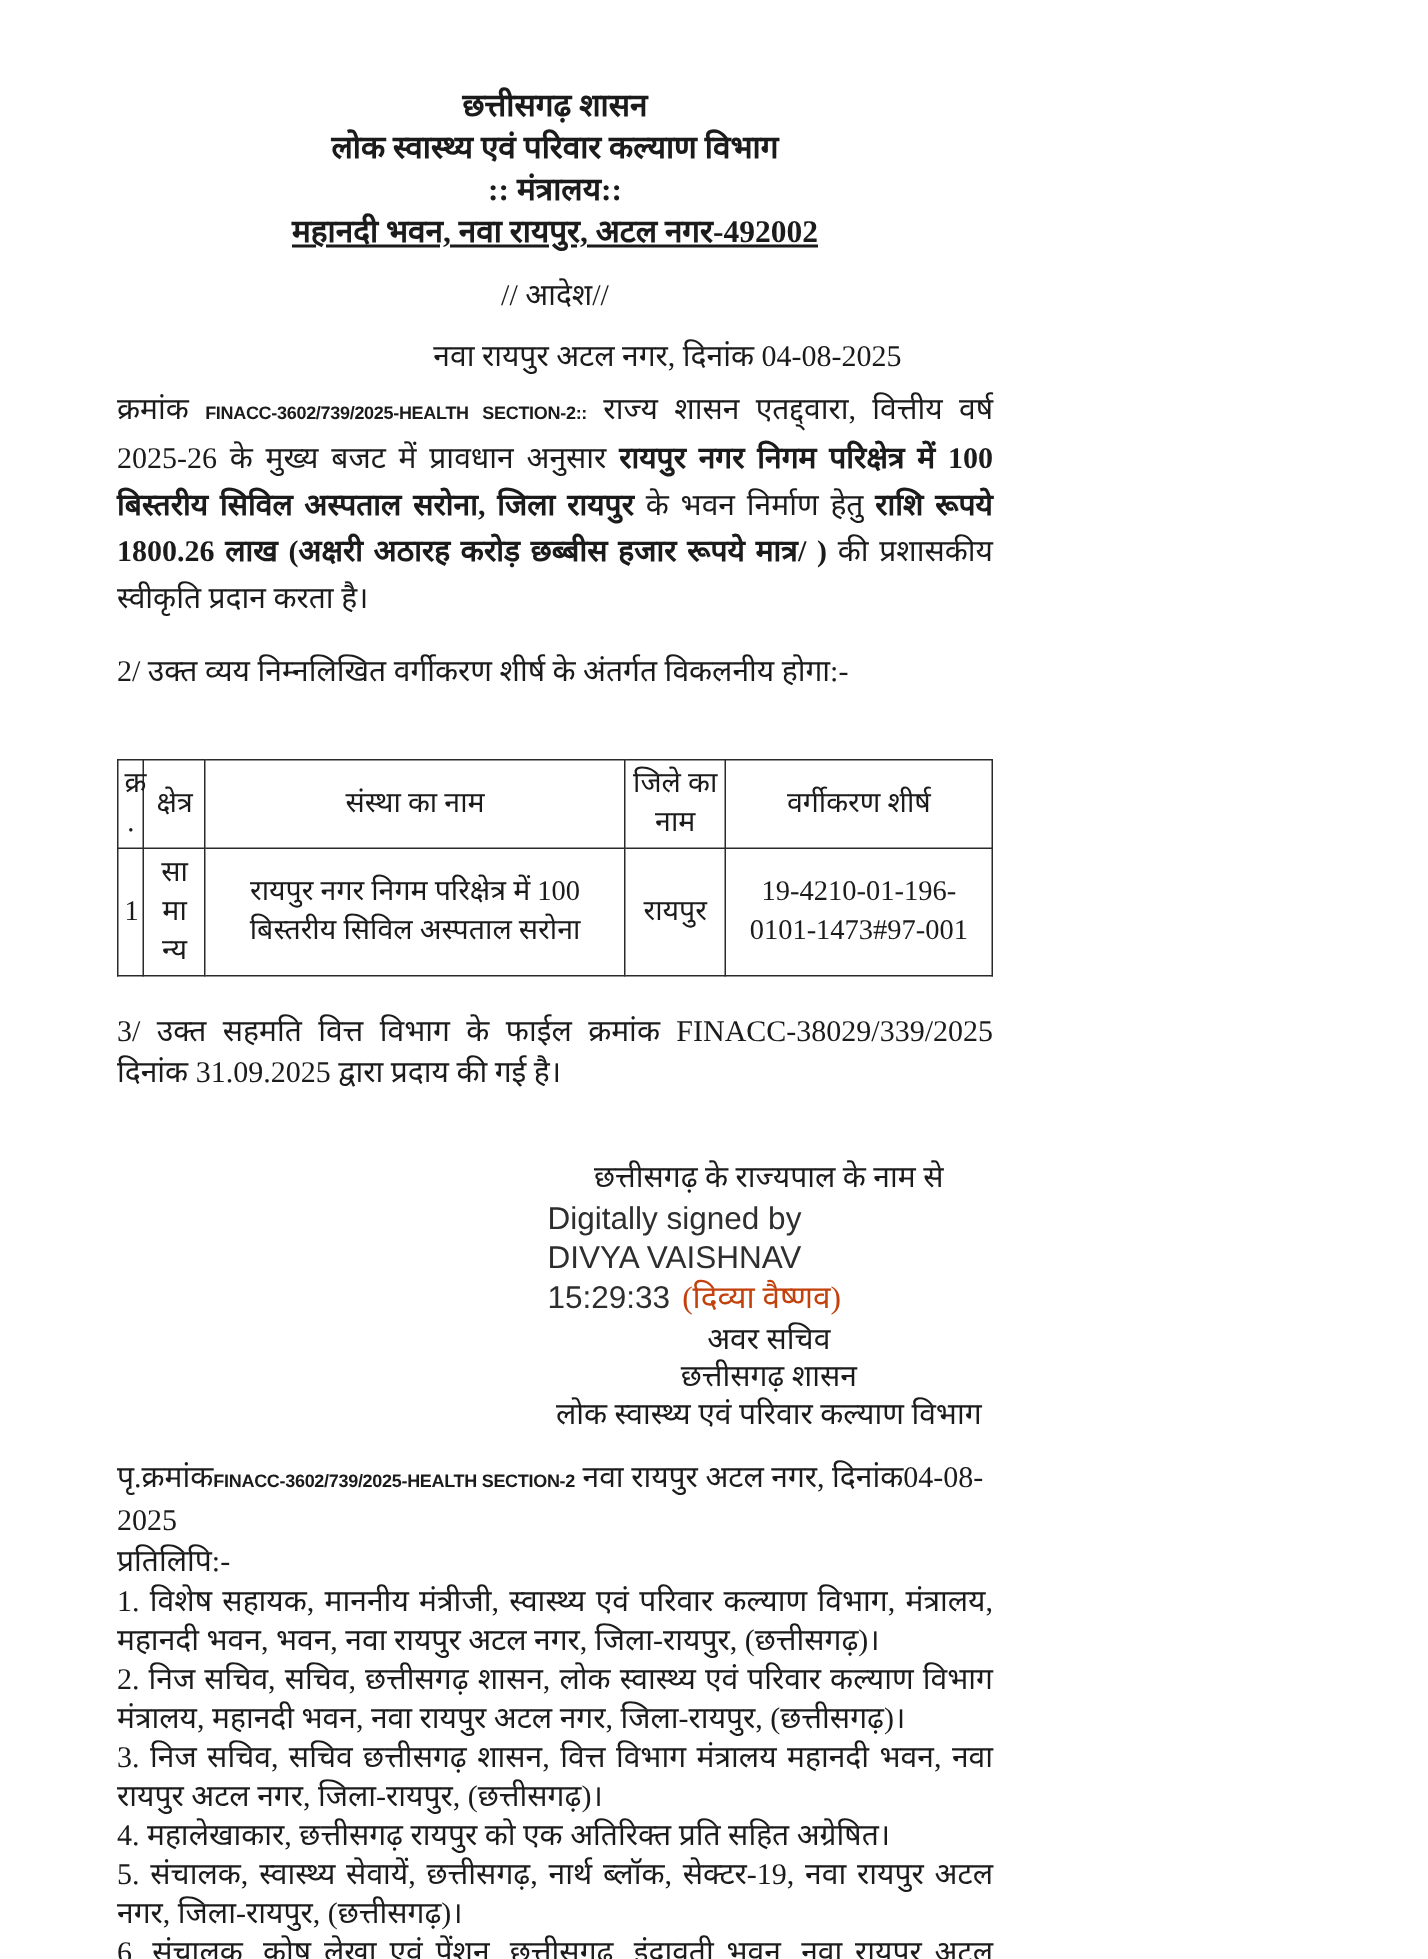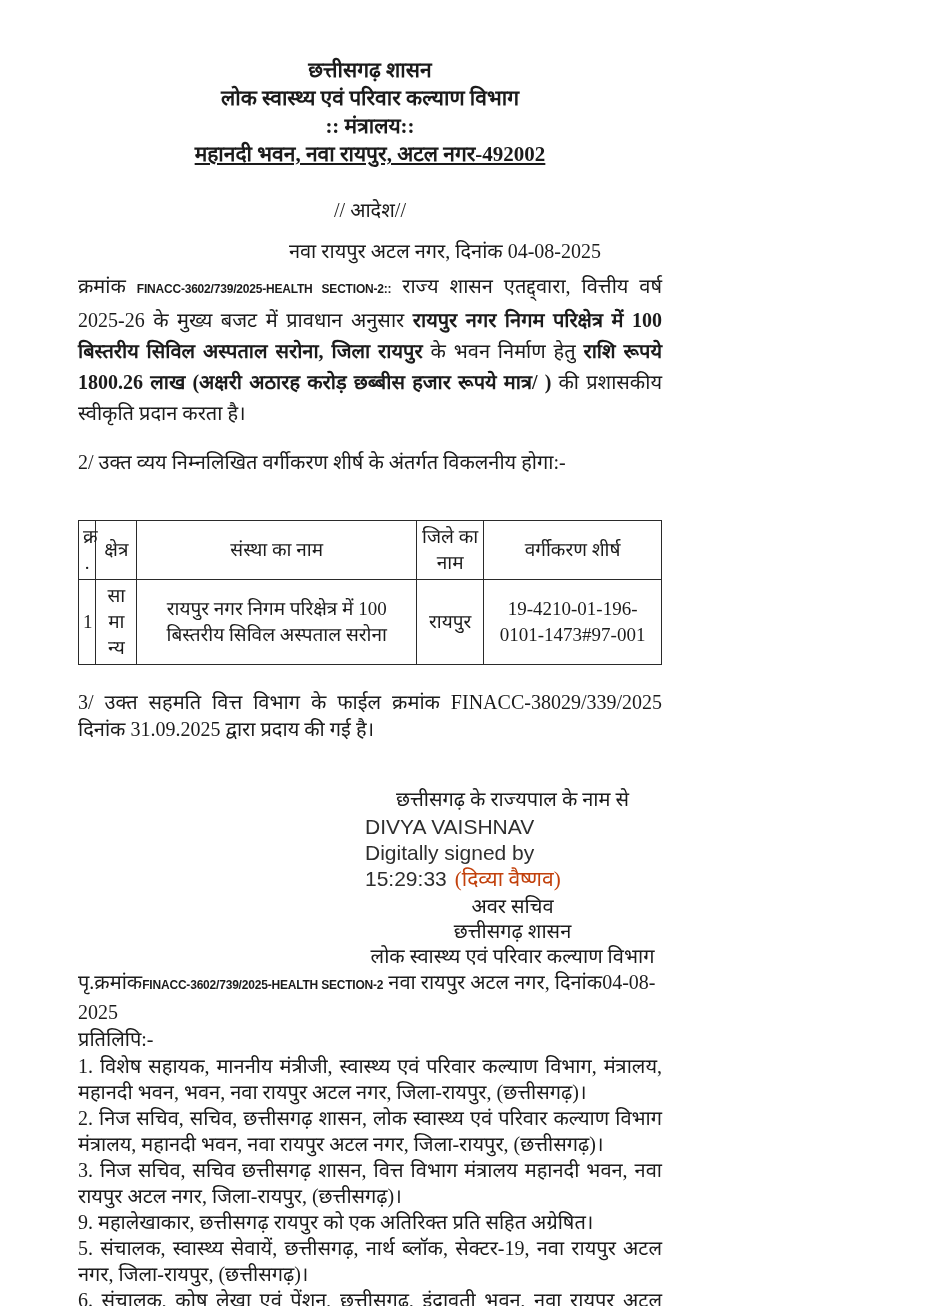--- a/index.html
+++ b/index.html
@@ -11,21 +11,21 @@
     color: #1b1b1b;
     font-family: "Liberation Serif", "DejaVu Serif", serif;
     font-size: 20px;
     overflow: hidden;
     box-sizing: border-box;
     padding: 56px 107px 0 78px;
   }
   
   .doc-header { text-align: center; font-weight: bold; font-size: 21px; line-height: 28px; }
   .doc-header .underlined { text-decoration: underline; }
-  .order-title { text-align: center; margin-top: 29px; line-height: 27px; }
+  .order-title { text-align: center; margin-top: 16px; line-height: 27px; }
   .date-line { text-align: right; padding-right: 61px; margin-top: 14px; line-height: 27px; }
   
   .para { text-align: justify; line-height: 31px; margin-top: 6px; }
   .bold-devanagari { font-weight: bold; }
   .bold-sans {
     font-family: "Liberation Sans", "DejaVu Sans", sans-serif;
     font-weight: bold;
     font-size: 12px;
     letter-spacing: -0.2px;
   }
@@ -50,21 +50,21 @@
   table.class-table th { height: 34px; }
   table.class-table td { height: 62px; }
   .col-sno { width: 3%; }
   .col-kshetra { width: 7%; }
   .col-sanstha { width: 48%; }
   .col-jila { width: 11.5%; }
   .col-head { width: 30.5%; }
   
   .sig-block {
     width: 295px;
-    margin: 44px 2px 0 auto;
+    margin: 44px 2px 16px auto;
     line-height: 25px;
   }
   .sig-centered { text-align: center; line-height: 25px; }
   .digital-sig {
     font-family: "Liberation Sans", "DejaVu Sans", sans-serif;
     font-size: 21px;
     color: #2e2e2e;
     line-height: 26px;
     text-align: left;
     margin: 2px 0 2px 0;
@@ -128,36 +128,36 @@
         <td>19-4210-01-196-0101-1473#97-001</td>
       </tr>
     </tbody>
   </table>
 
   <div class="section-line" style="margin-top:24px; text-align: justify;">3/ उक्त सहमति वित्त विभाग के फाईल क्रमांक  FINACC-38029/339/2025 दिनांक 31.09.2025 द्वारा प्रदाय की गई है।</div>
 
   <div class="sig-block">
     <div class="sig-centered">छत्तीसगढ़ के राज्यपाल के नाम से</div>
     <div class="digital-sig">
+      <div>Digitally signed by</div>
       <div>DIVYA VAISHNAV</div>
-      <div>Digitally signed by</div>
       <div><span>15:29:33</span><span class="sig-name-hindi">(दिव्या वैष्णव)</span></div>
     </div>
     <div class="sig-centered">अवर सचिव</div>
     <div class="sig-centered">छत्तीसगढ़ शासन</div>
     <div class="sig-centered">लोक स्वास्थ्य एवं परिवार कल्याण विभाग</div>
   </div>
 
   <div class="endorsement">
     <span>पृ.क्रमांक</span><span class="bold-sans">FINACC-3602/739/2025-HEALTH SECTION-2</span><span> नवा रायपुर अटल नगर, दिनांक04-08-2025</span>
   </div>
 
   <div class="copies-label">प्रतिलिपि:-</div>
   <div>
     <div class="copy-item">1. विशेष सहायक, माननीय मंत्रीजी, स्वास्थ्य एवं परिवार कल्याण विभाग, मंत्रालय, महानदी भवन, भवन, नवा रायपुर अटल नगर, जिला-रायपुर, (छत्तीसगढ़)।</div>
     <div class="copy-item">2. निज सचिव, सचिव, छत्तीसगढ़ शासन, लोक स्वास्थ्य एवं परिवार कल्याण विभाग मंत्रालय, महानदी भवन, नवा रायपुर अटल नगर, जिला-रायपुर, (छत्तीसगढ़)।</div>
     <div class="copy-item">3. निज सचिव, सचिव छत्तीसगढ़ शासन, वित्त विभाग मंत्रालय महानदी भवन, नवा रायपुर अटल नगर, जिला-रायपुर, (छत्तीसगढ़)।</div>
-    <div class="copy-item">9. महालेखाकार, छत्तीसगढ़ रायपुर को एक अतिरिक्त प्रति सहित अग्रेषित।</div>
+    <div class="copy-item">4. महालेखाकार, छत्तीसगढ़ रायपुर को एक अतिरिक्त प्रति सहित अग्रेषित।</div>
     <div class="copy-item">5. संचालक, स्वास्थ्य सेवायें, छत्तीसगढ़, नार्थ ब्लॉक, सेक्टर-19, नवा रायपुर अटल नगर, जिला-रायपुर, (छत्तीसगढ़)।</div>
     <div class="copy-item">6. संचालक, कोष लेखा एवं पेंशन, छत्तीसगढ़, इंद्रावती भवन, नवा रायपुर अटल नगर, जिला-रायपुर, (छत्तीसगढ़)।</div>
   </div>
 
 </div>
 
 </body></html>

